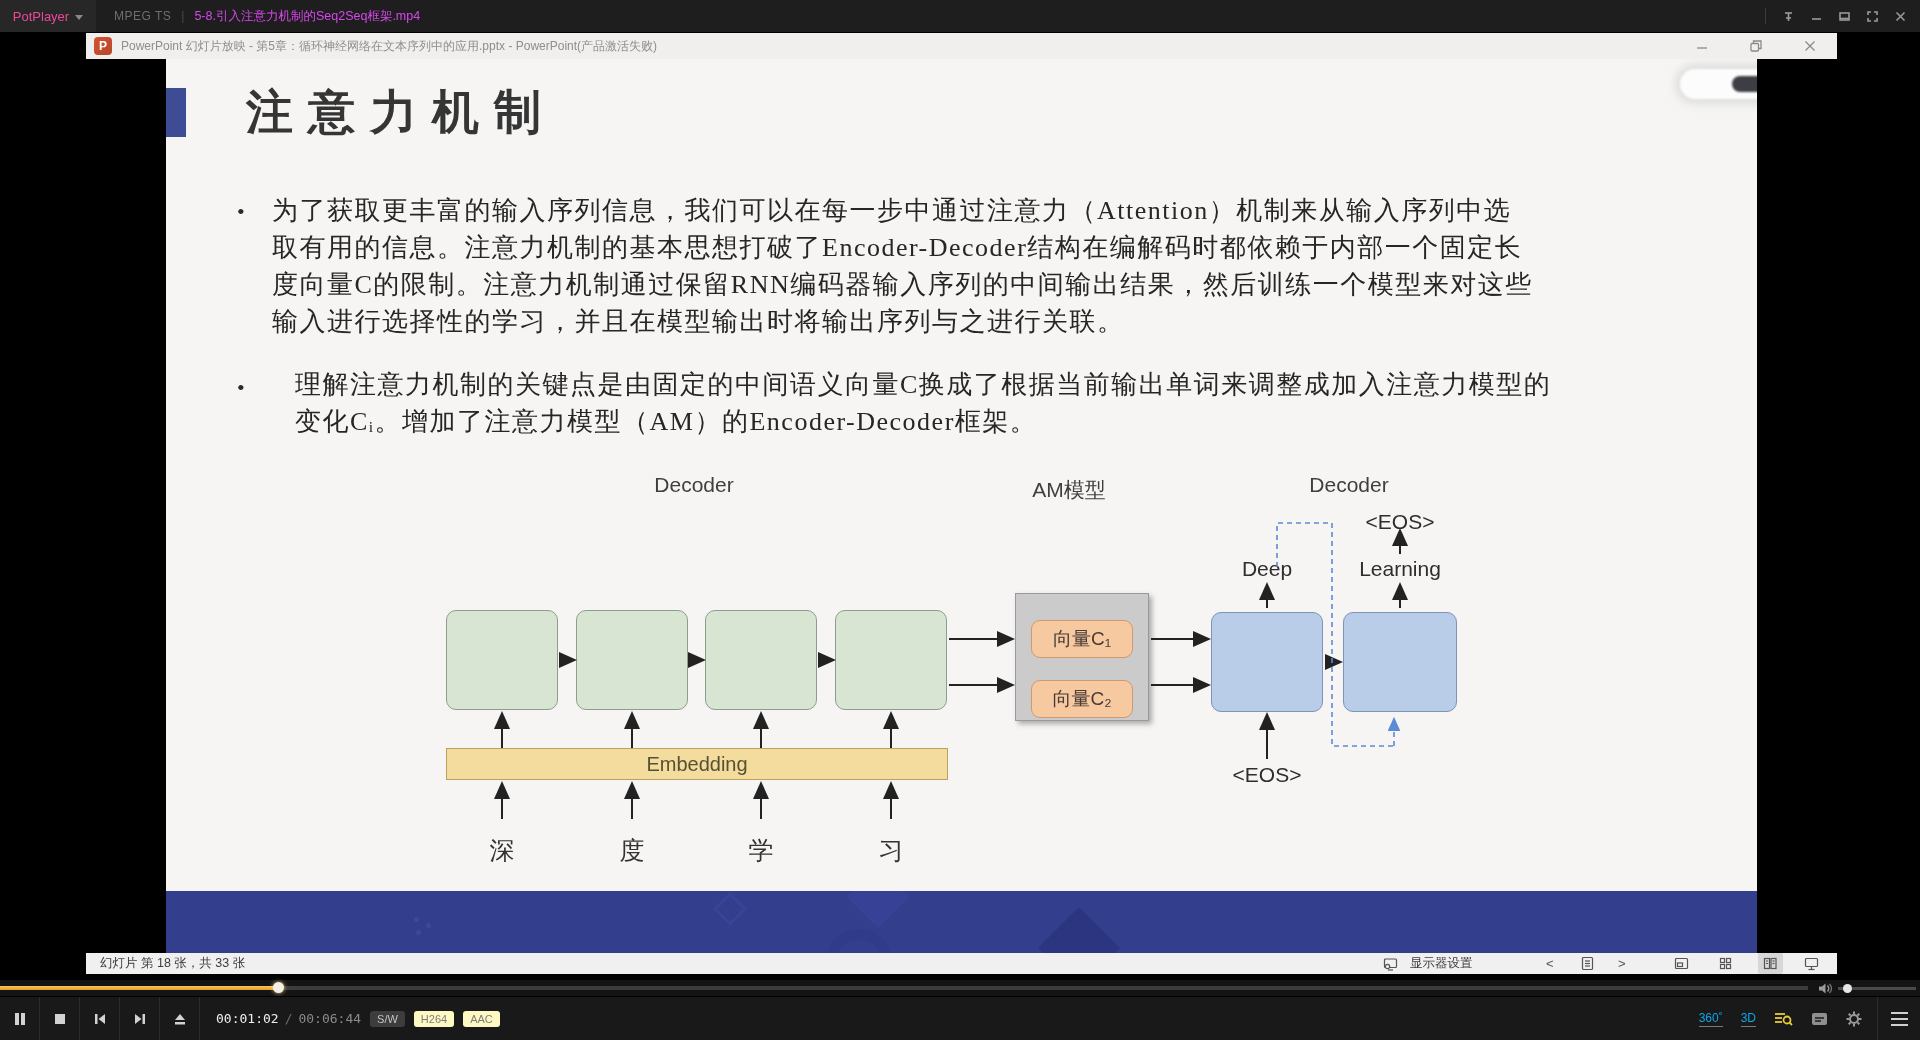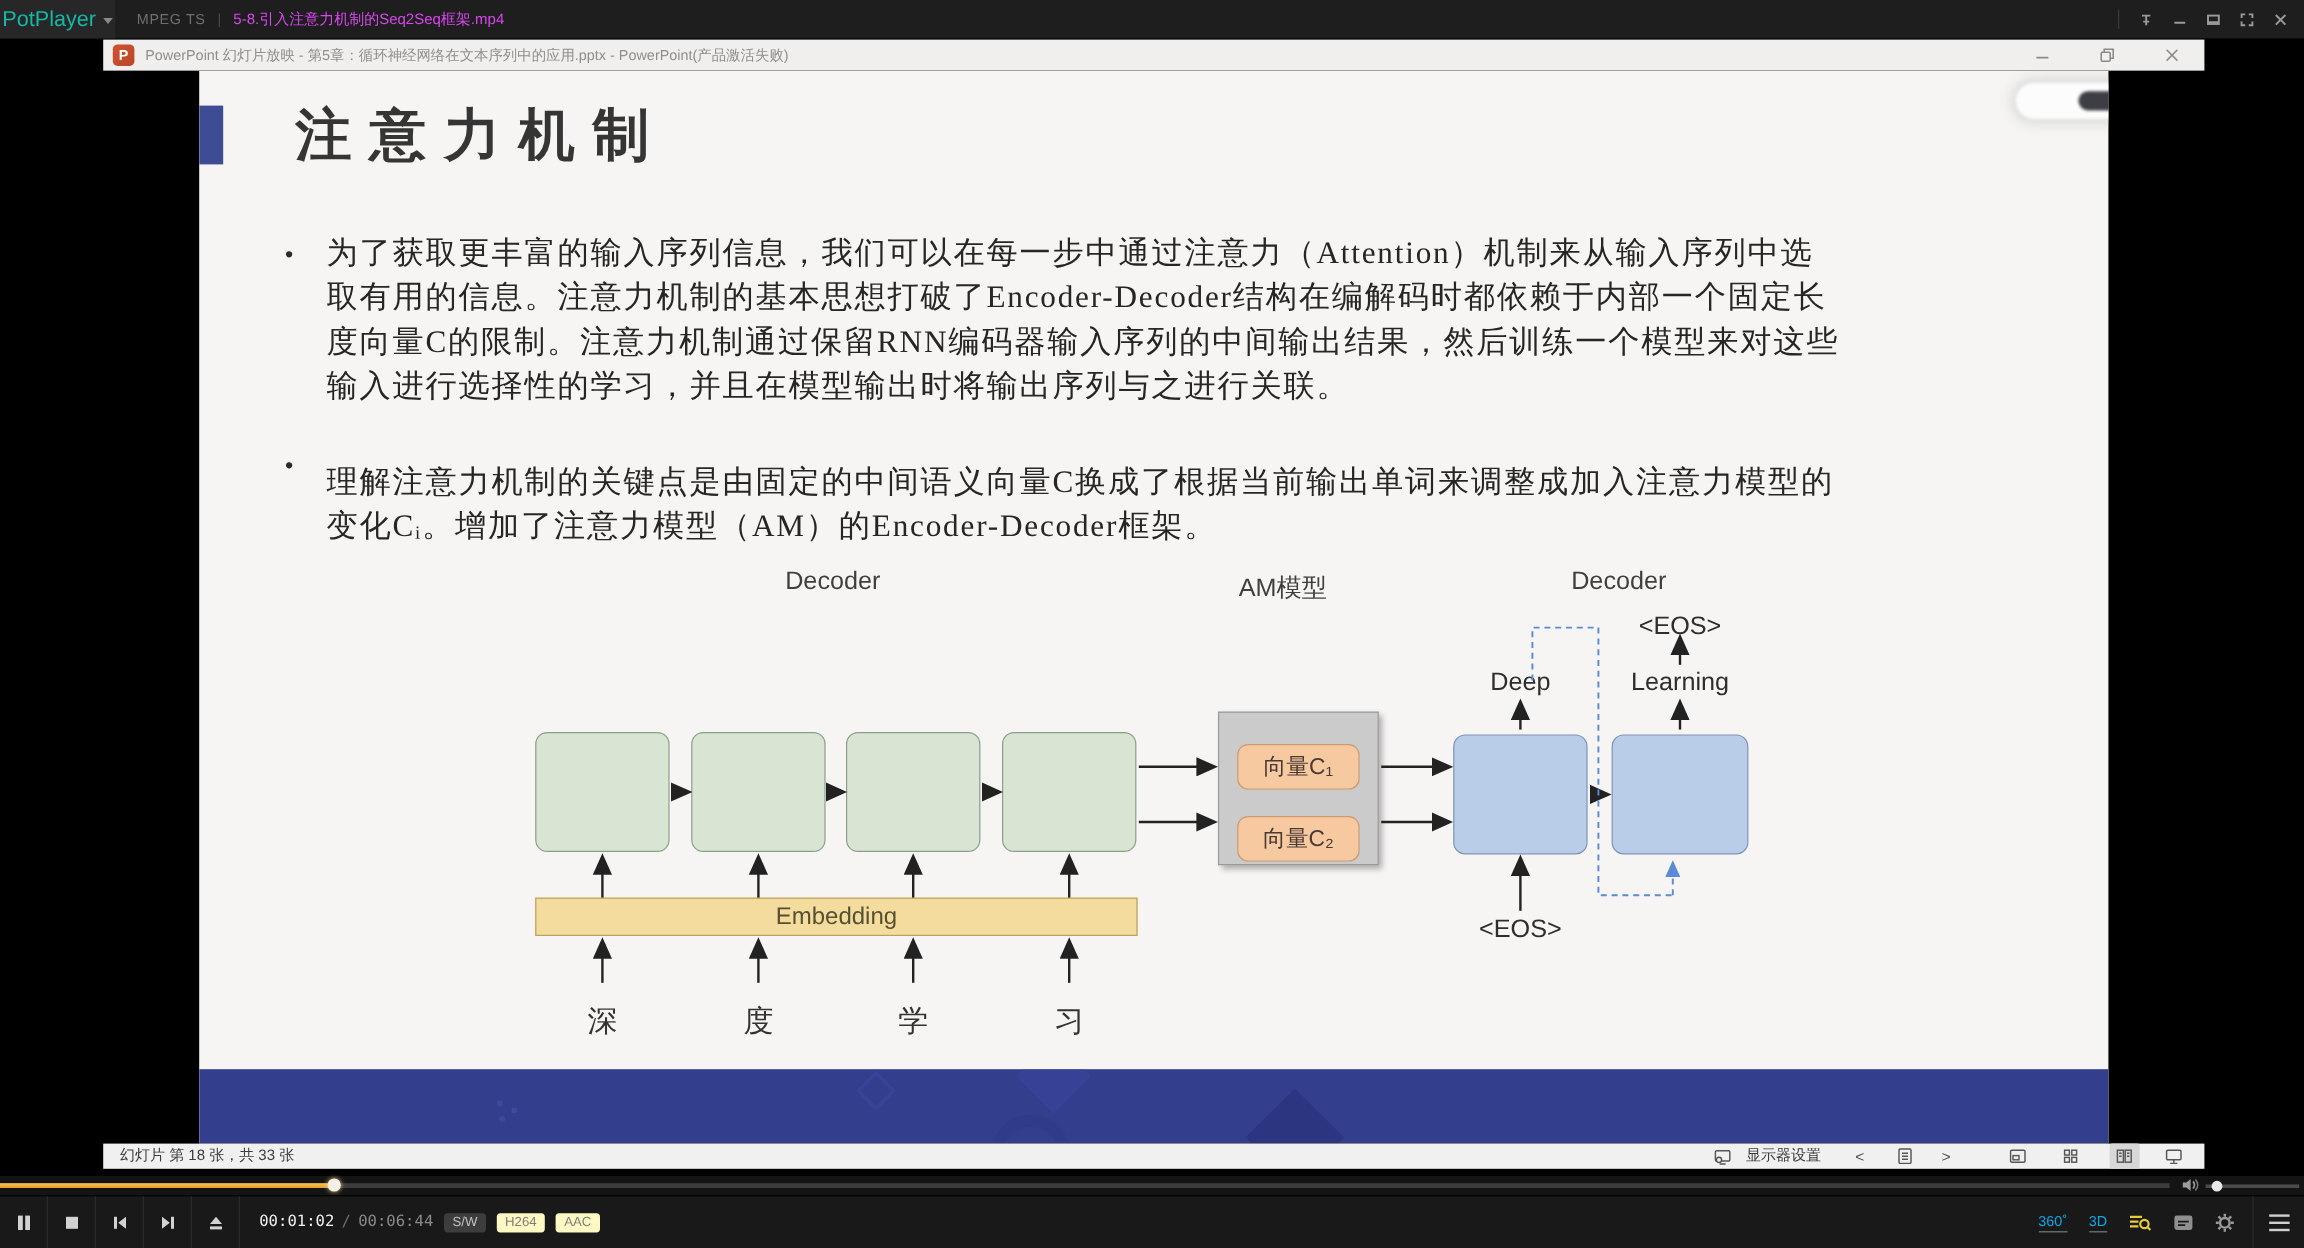--- a/index.html
+++ b/index.html
@@ -5,21 +5,21 @@
   * { margin:0; padding:0; box-sizing:border-box; }
   html,body { width:1920px; height:1040px; overflow:hidden; background:#000;
               font-family:"Liberation Sans","DejaVu Sans",sans-serif; }
   .stage { position:relative; width:1920px; height:1040px; background:#000; }
 
   
   .pp-titlebar { position:absolute; left:0; top:0; width:1920px; height:32px;
                  background:#1e1e1e; display:flex; align-items:center; }
   .pp-appbtn { width:96px; height:32px; background:#272727; display:flex; align-items:center;
                justify-content:center; gap:6px; cursor:default; }
-  .pp-appname { color:#14b8a6; font-size:18px; }
+  .pp-appname { color:#ec4899; font-size:13px; }
   .caret-down { width:0; height:0; border-left:4px solid transparent; border-right:4px solid transparent;
                 border-top:5px solid #8a8a8a; margin-top:2px; }
   .pp-stream { color:#6f6f6f; font-size:12px; margin-left:18px; letter-spacing:.5px; }
   .pp-sep { color:#4a4a4a; font-size:12px; margin:0 10px; }
   .pp-filename { color:#d946ef; font-size:12.5px; }
   .pp-winbtns { position:absolute; right:6px; top:0; height:32px; display:flex; align-items:center; }
   .pp-vline { width:1px; height:16px; background:#3a3a3a; margin-right:8px; }
   .pp-winbtn { width:28px; height:32px; display:flex; align-items:center; justify-content:center; }
   .pp-winbtn svg { stroke:#9a9a9a; fill:none; stroke-width:1.6; }
 
@@ -209,21 +209,21 @@
         <div class="bullets">
           <span class="bullet-marker" style="left:71px; top:140px;">•</span>
           <div class="bullet-block" style="top:133px;">
 
           <div class="bullet-line">为了获取更丰富的输入序列信息，我们可以在每一步中通过注意力（Attention）机制来从输入序列中选</div>
               <div class="bullet-line">取有用的信息。注意力机制的基本思想打破了Encoder-Decoder结构在编解码时都依赖于内部一个固定长</div>
               <div class="bullet-line">度向量C的限制。注意力机制通过保留RNN编码器输入序列的中间输出结果，然后训练一个模型来对这些</div>
               <div class="bullet-line">输入进行选择性的学习，并且在模型输出时将输出序列与之进行关联。</div>
             </div>
           <span class="bullet-marker" style="left:71px; top:316px;">•</span>
-          <div class="bullet-block" style="top:324px;">
+          <div class="bullet-block" style="top:307px;margin-left:23px;">
 
           <div class="bullet-line">理解注意力机制的关键点是由固定的中间语义向量C换成了根据当前输出单词来调整成加入注意力模型的</div>
               <div class="bullet-line">变化Cᵢ。增加了注意力模型（AM）的Encoder-Decoder框架。</div>
             </div>
         </div>
 
         <div class="dg-label" style="left:528px; top:414px;">Decoder</div>
         <div class="dg-label" style="left:903px; top:417px;">AM模型</div>
         <div class="dg-label" style="left:1183px; top:414px;">Decoder</div>
 
@@ -298,21 +298,21 @@
               <i style="left:12px; top:6px;"></i>
               <i style="left:2px; top:13px;"></i>
           </div>
         </div>
       </div>
     </div>
 
     <div class="ppt-statusbar">
       <span class="sb-text">幻灯片 第 18 张，共 33 张</span>
 
-      <div class="sb-item" style="left:1341px;gap:12px;">
+      <div class="sb-item" style="left:1296px;gap:12px;">
         <svg width="16" height="14">
           <rect x="2.5" y="2" width="12" height="8.5" rx="1"></rect>
             <line x1="6" y1="13" x2="11" y2="13"></line>
           <circle cx="5.5" cy="9.5" r="2.2" fill="#f0f0f0"></circle>
         </svg>
         <span class="sb-label">显示器设置</span>
       </div>
       <div class="sb-item" style="left:1460px;">
         <span class="sb-chev">&lt;</span>
       </div>

